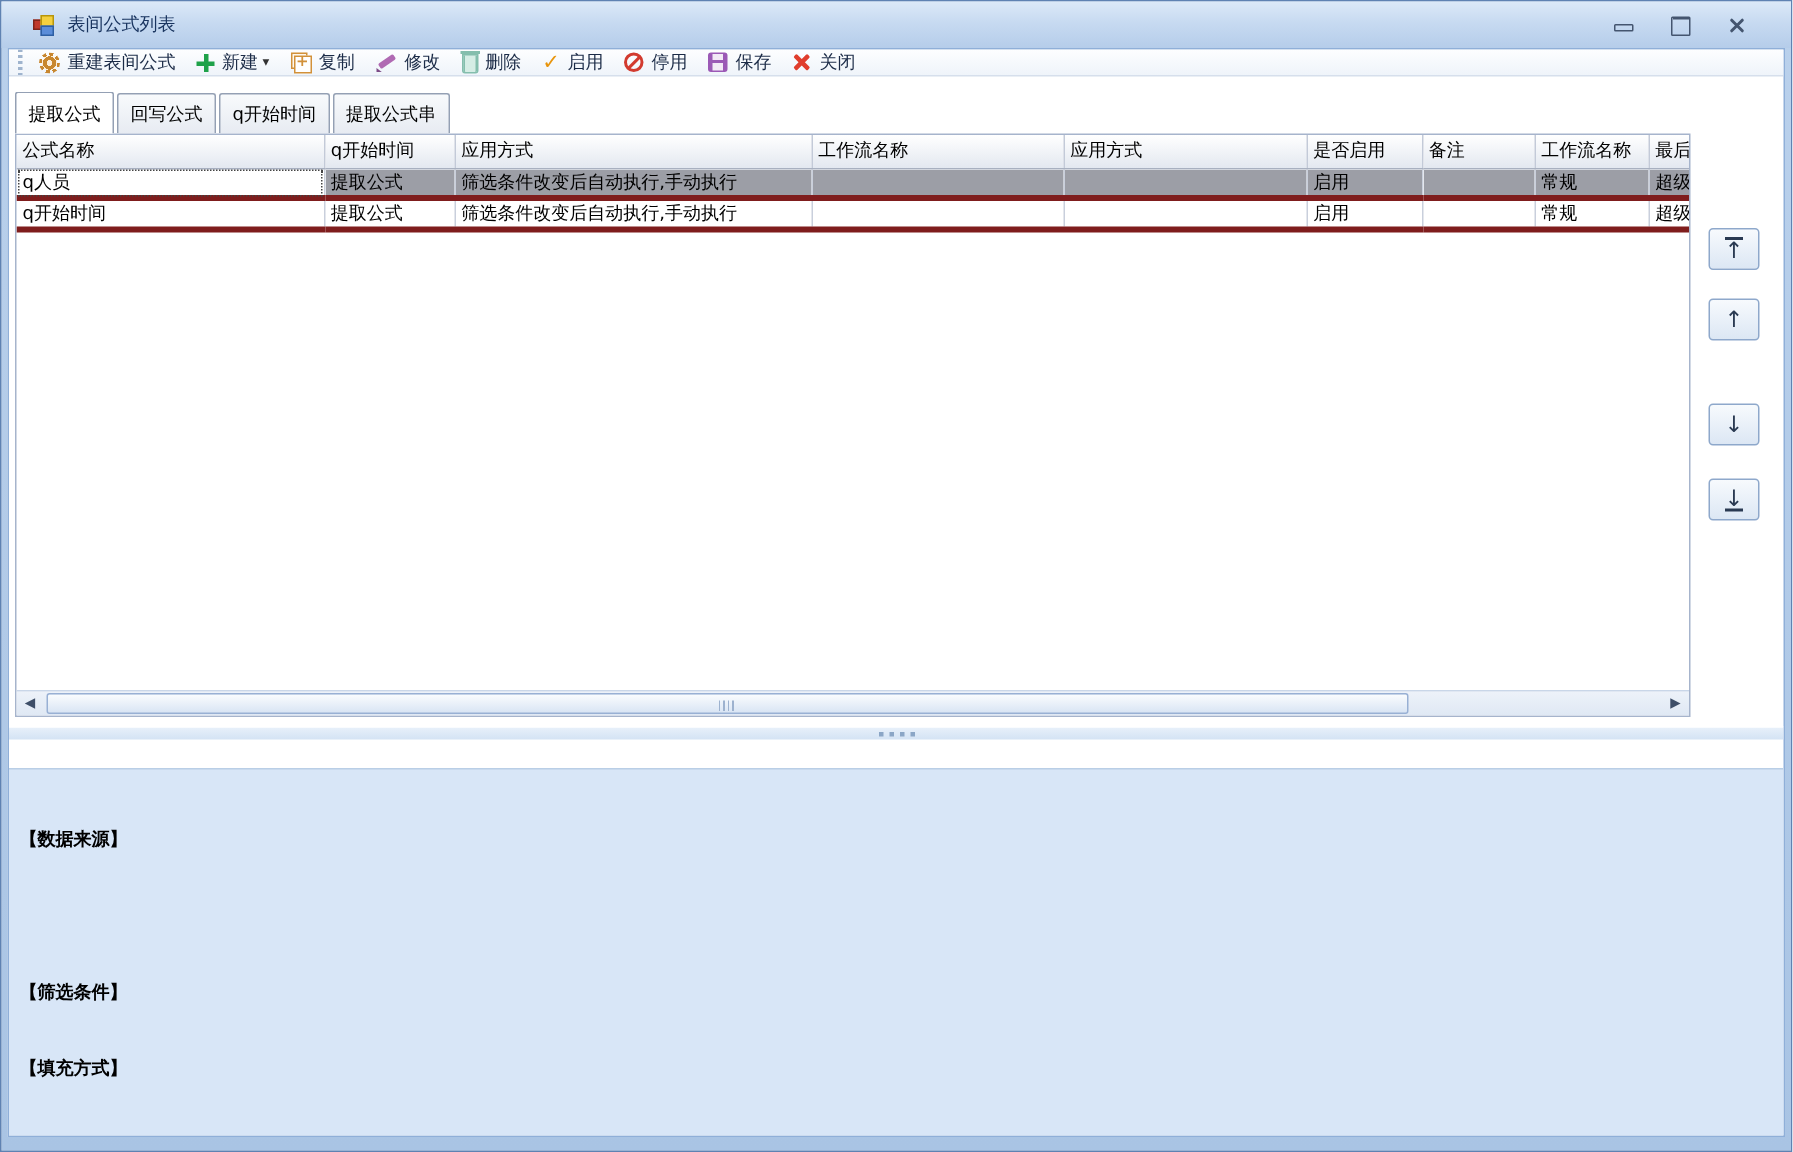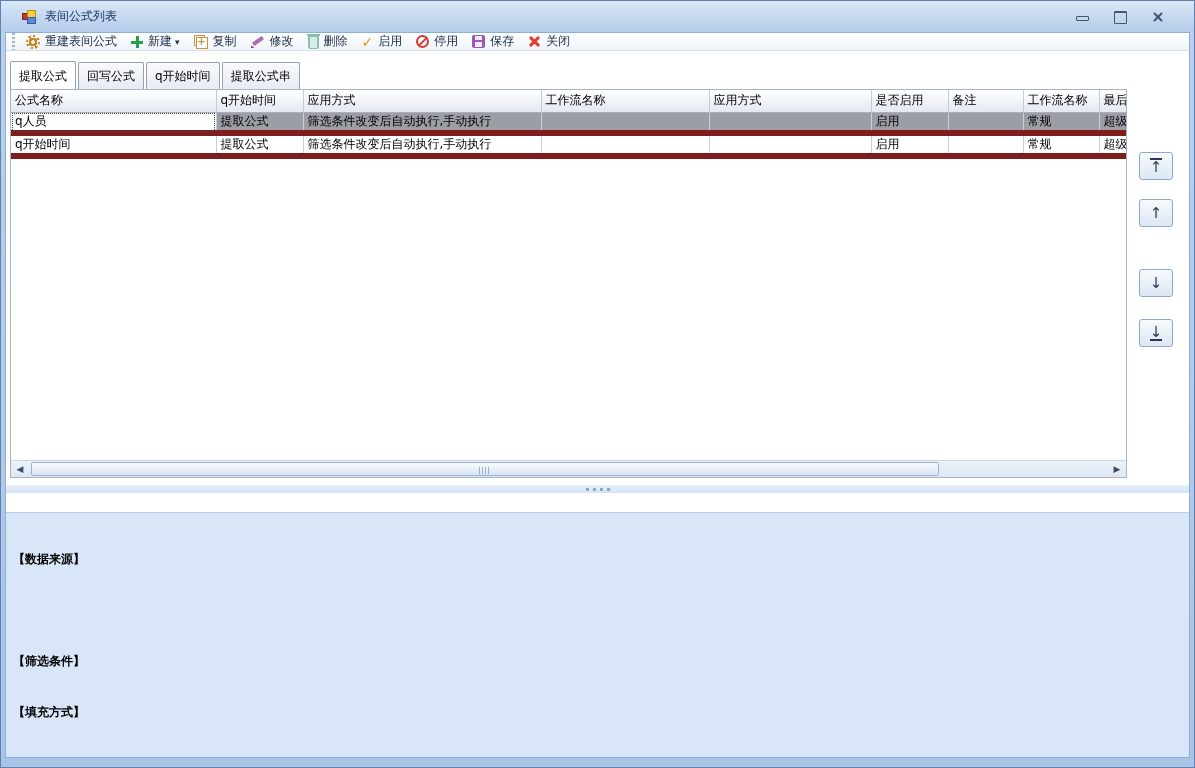--- a/index.html
+++ b/index.html
@@ -74,21 +74,21 @@
     border:1px solid #94A0B4; border-bottom:none; border-radius:2px 2px 0 0; cursor:default; }
   .tab.active{ background:#fff; padding-top:6px; position:relative; z-index:2; }
 
   
   .grid{ position:absolute; top:56px; left:4px; width:1117px; height:389px;
     border:1px solid #A6B4CC; background:#fff; overflow:hidden; }
   table{ border-collapse:collapse; table-layout:fixed; width:1115px; }
   th{ height:22px; font-weight:normal; text-align:left; padding:0 4px;
     background:linear-gradient(#FFFFFF,#E3E8F0); border-right:1px solid #C3CAD8;
     border-bottom:1px solid #A8B0C0; white-space:nowrap; overflow:hidden; }
-  td{ height:20px; padding:0 4px; border-right:1px solid #C9CFDC; border-bottom:6px solid #7f1d1d;
+  td{ height:20px; padding:0 4px; border-right:1px solid #C9CFDC; border-bottom:4px solid #7f1d1d;
     white-space:nowrap; overflow:hidden; }
   tr.selected td{ background:#9C9EA6; }
   tr.selected td.focus-cell{ background:#fff; outline:1px dotted #444; outline-offset:-2px; }
 
   
   .hscroll{ position:absolute; left:0; right:0; bottom:0; height:17px;
     background:linear-gradient(#EDF2F9,#DFE8F4); border-top:1px solid #C9D6E8; }
   .scroll-arrow{ position:absolute; top:0; width:16px; height:16px; color:#3E4E68;
     font-size:9px; line-height:16px; text-align:center; }
   .scroll-arrow.left{ left:1px; } .scroll-arrow.right{ right:1px; }

